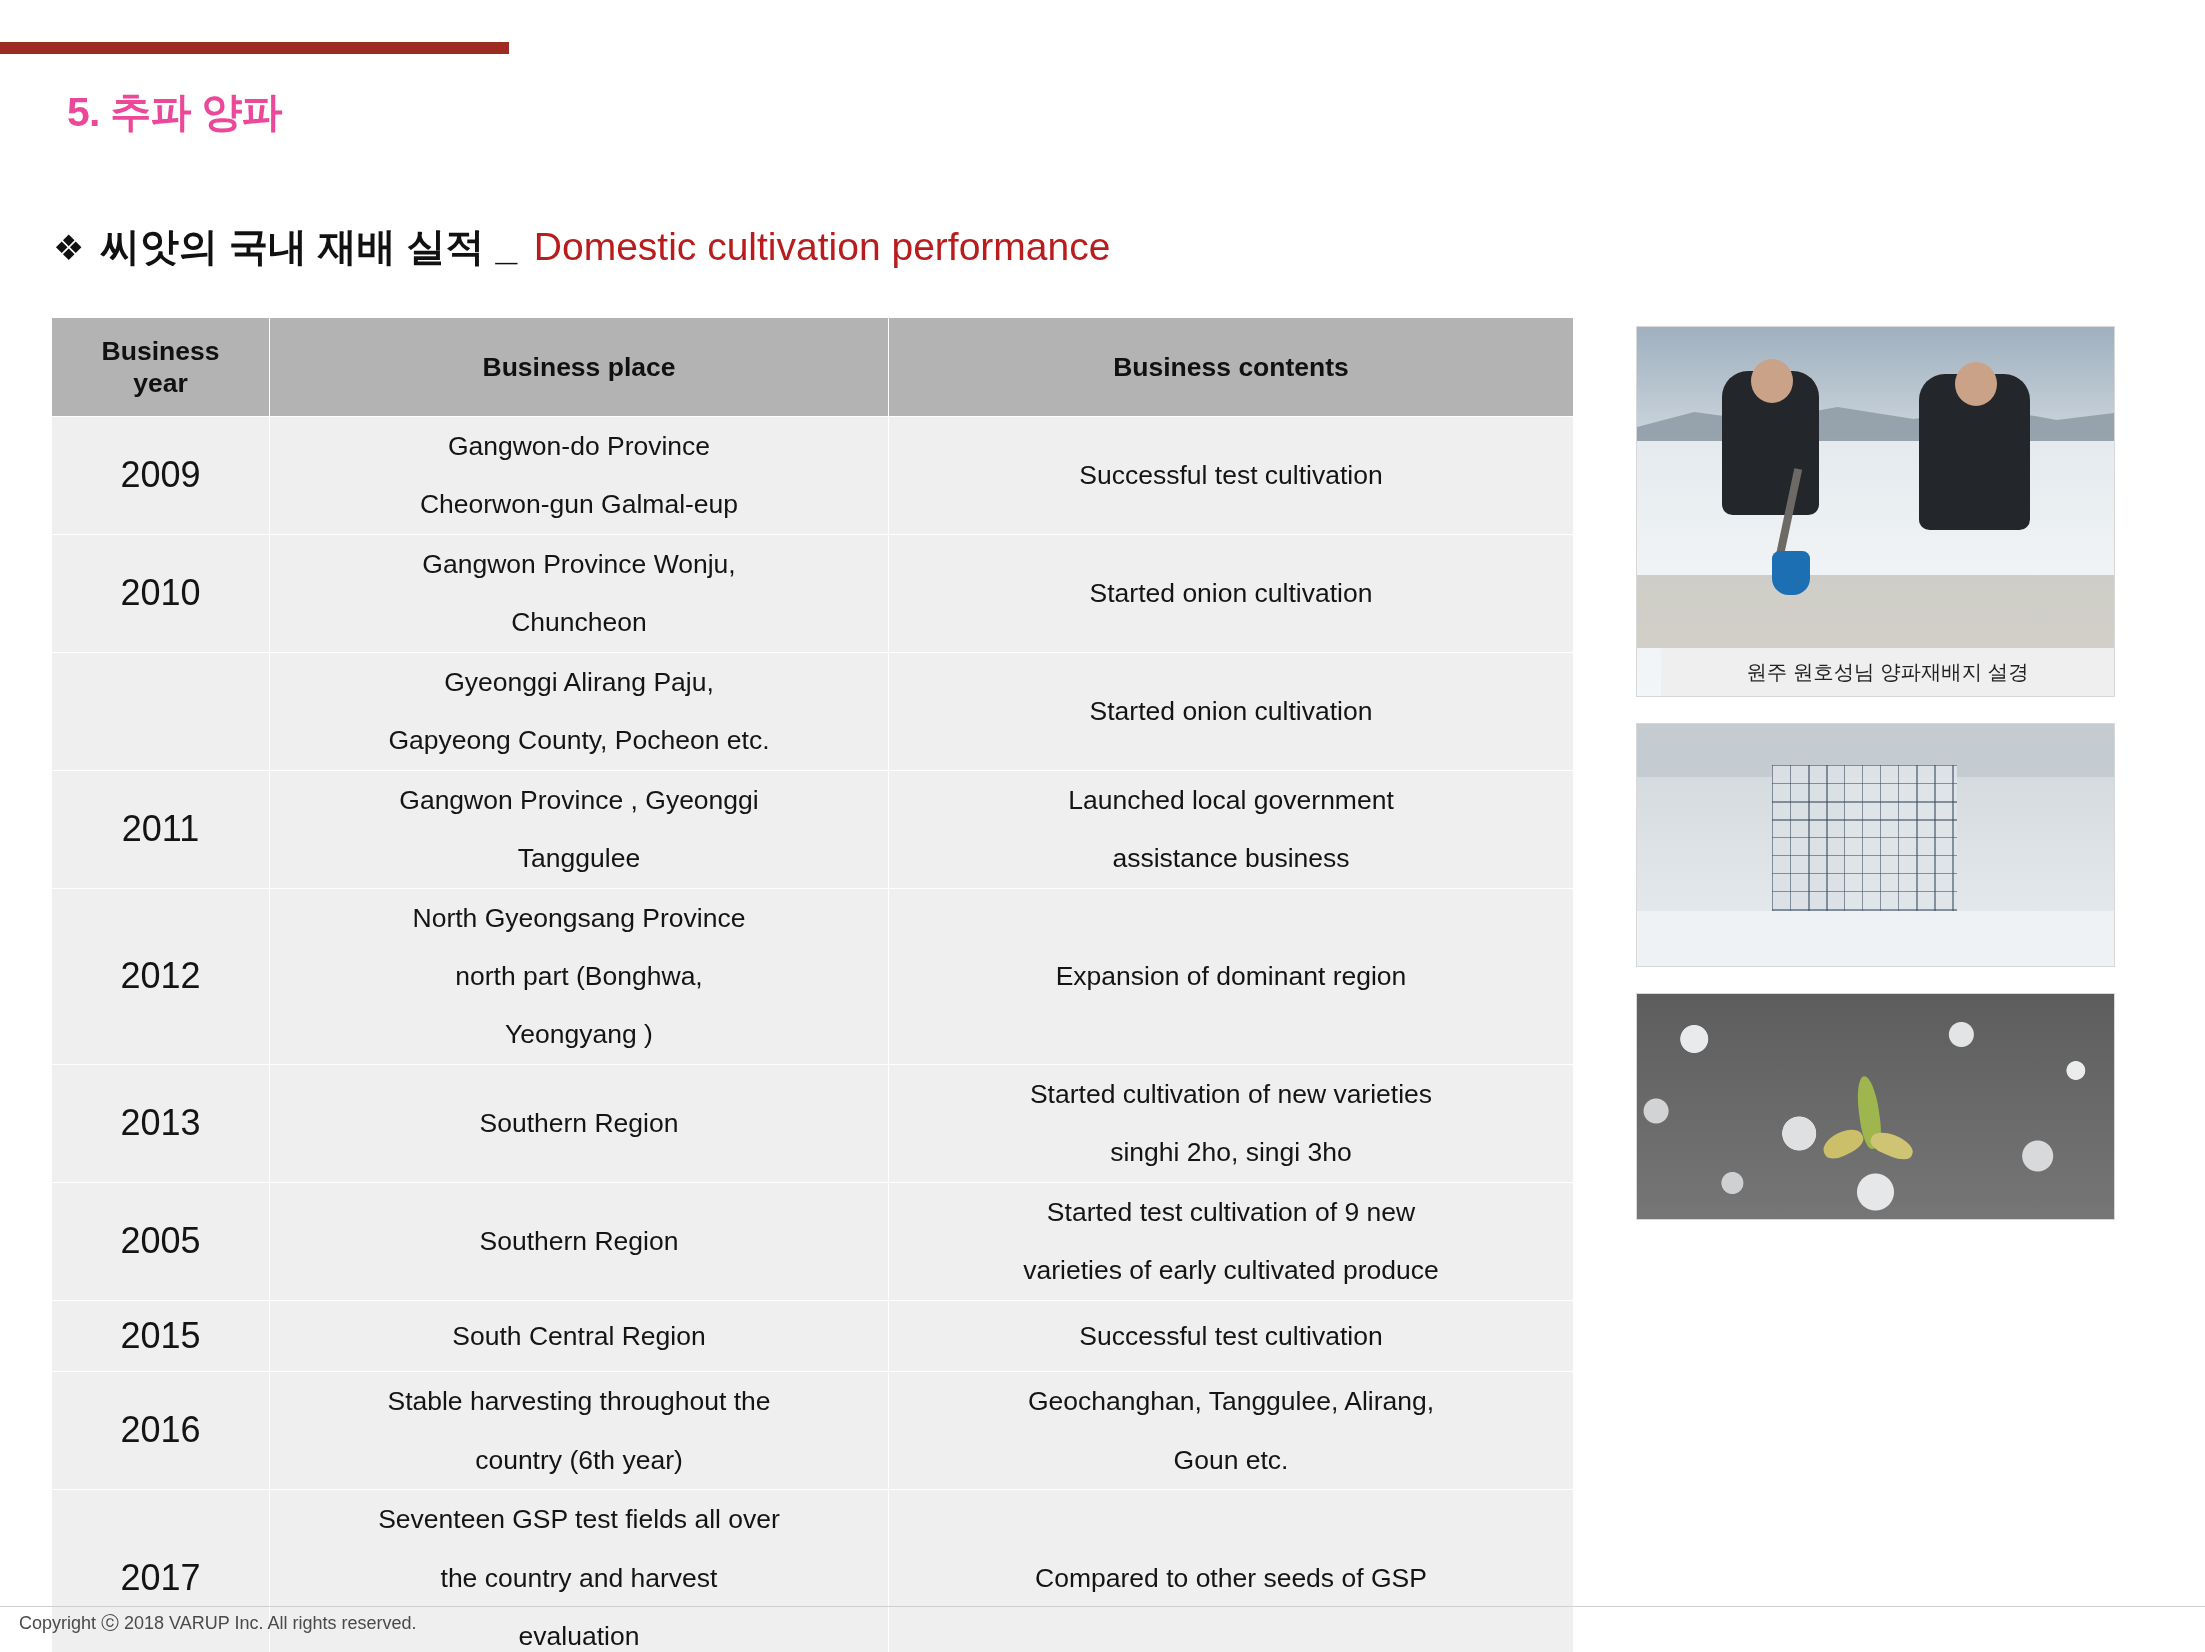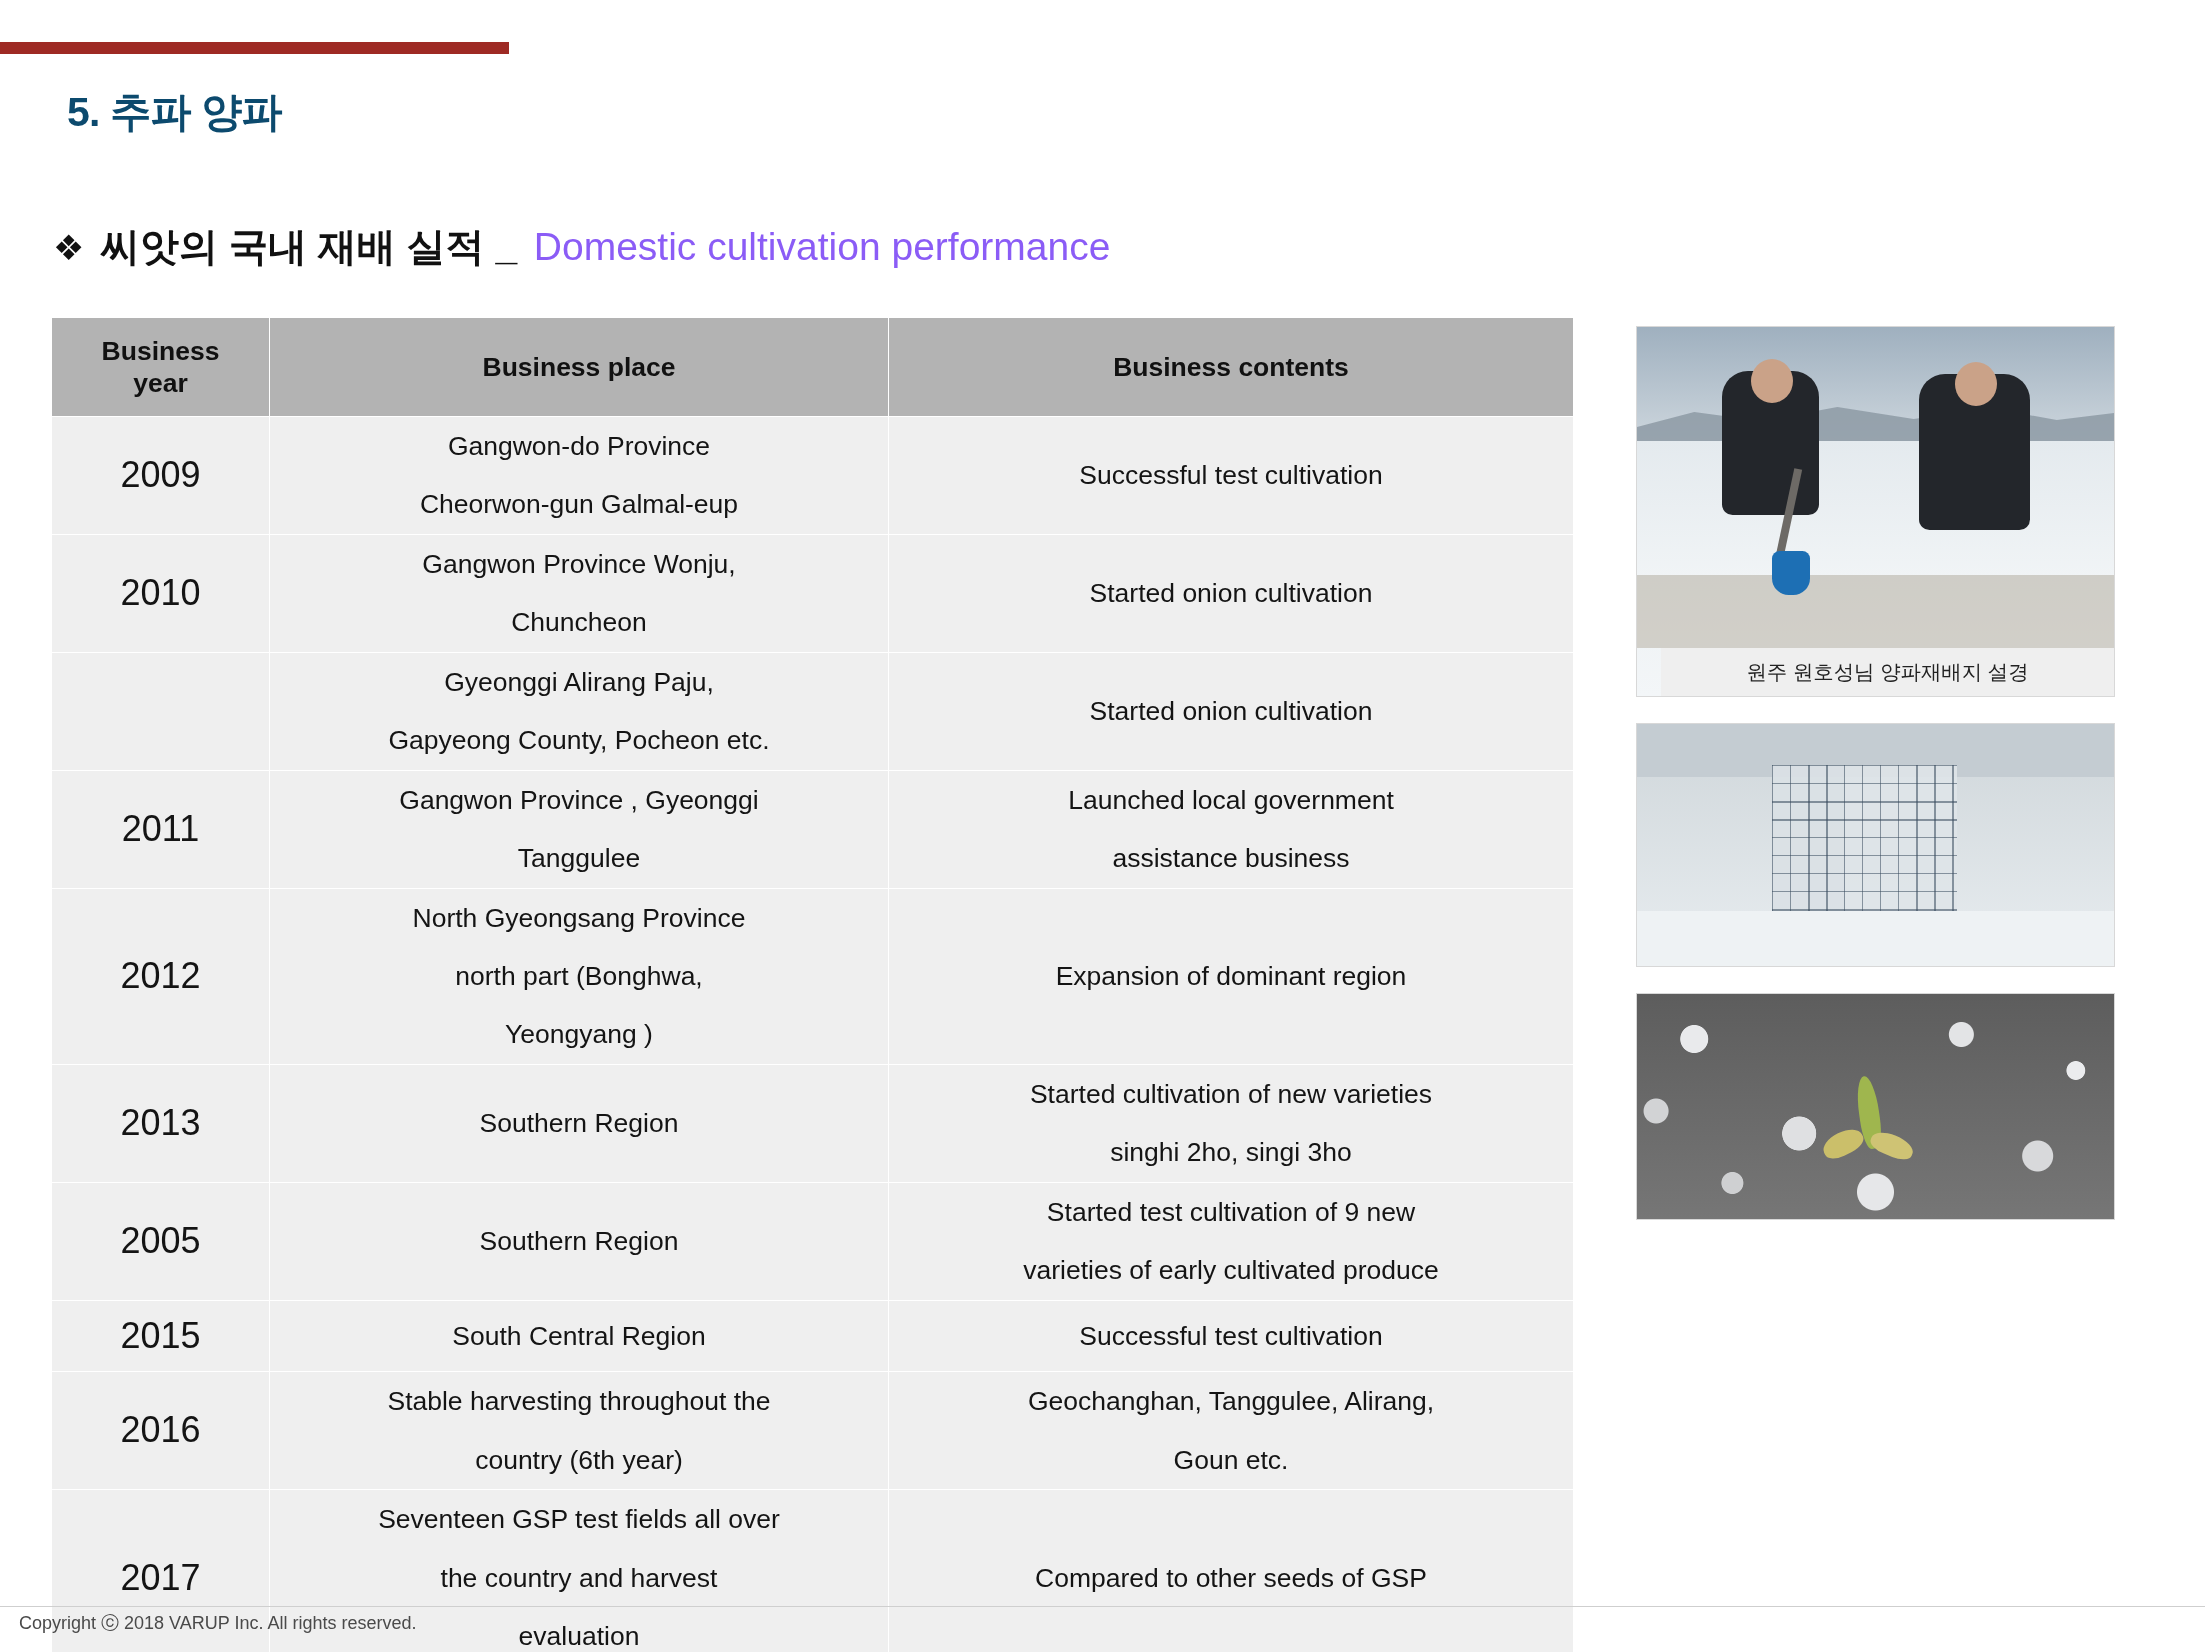--- a/index.html
+++ b/index.html
@@ -27,21 +27,21 @@
   }
 
   
   .slide-title {
     position: absolute;
     top: 85px;
     left: 67px;
     font-size: 41px;
     font-weight: bold;
     letter-spacing: -0.8px;
-    color: #0c4a6e;
+    color: #ec4899;
   }
 
   
   .subtitle-row {
     position: absolute;
     top: 220px;
     left: 53px;
     display: flex;
     align-items: center;
     gap: 16.7px;
@@ -52,21 +52,21 @@
     color: #111111;
   }
   .subtitle-ko {
     font-size: 39px;
     font-weight: 600;
     color: #111111;
   }
   .subtitle-en {
     font-size: 39px;
     font-weight: 400;
-    color: #8b5cf6;
+    color: #b91c1c;
   }
 
   
   .perf-table {
     position: absolute;
     top: 317px;
     left: 51px;
     width: 1522px;
     border-collapse: collapse;
     table-layout: fixed;

